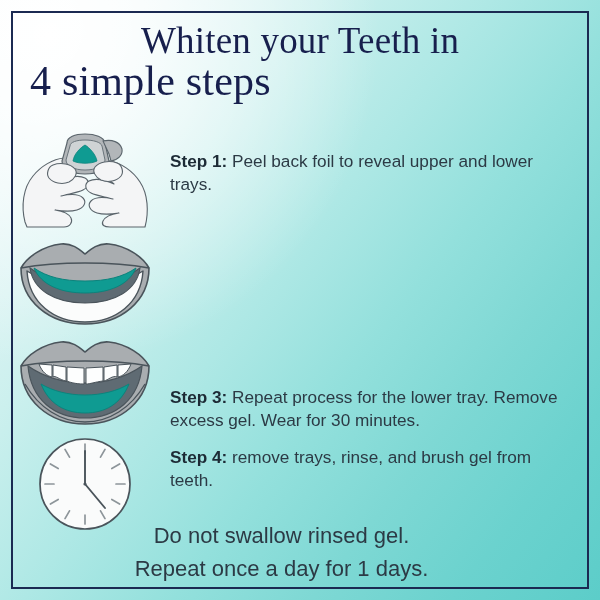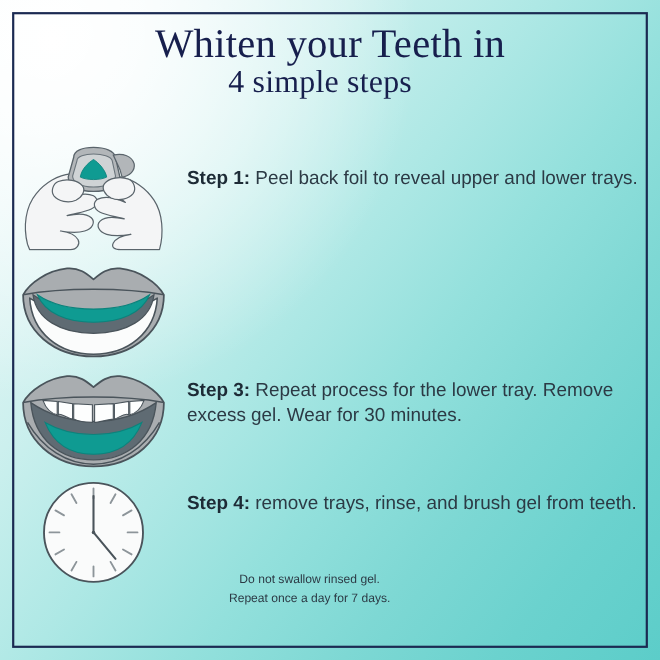--- a/index.html
+++ b/index.html
@@ -53,23 +53,23 @@
     color: #171f4d;
     line-height: 1.04;
   }
   .title-line {
     display: block;
     font-size: 37px;
     font-weight: 400;
     letter-spacing: 0.2px;
   }
   .title-line.line2 {
-    text-align: center;
+    text-align: left;
     padding-right: 18px;
-    font-size: 29px;
+    font-size: 42px;
   }
 
   
   #steps {
     position: absolute;
     left: 0;
     top: 131px;
     width: 600px;
   }
   .step-row {
@@ -79,57 +79,57 @@
   }
   .art-cell {
     width: 170px;
     flex: 0 0 170px;
     display: flex;
     align-items: center;
     justify-content: center;
   }
   .text-cell {
     flex: 1 1 auto;
-    padding-right: 5px;
+    padding-right: 28px;
     color: #2c3a45;
     font-size: 17.2px;
     line-height: 1.33;
   }
   .step-label {
     font-weight: bold;
     color: #1d2b36;
   }
   .step-body {
     font-weight: normal;
   }
 
   
   #row-1 { height: 98px; }
   #row-1 .text-cell { padding-top: 19px; }
   #row-2 { height: 103px; }
   #row-2 .text-cell { padding-top: 14px; }
-  #row-3 { height: 100px; }
+  #row-3 { height: 100px; align-items: flex-end; }
   #row-3 .text-cell { padding-top: 11px; }
   #row-4 { height: 103px; }
   #row-4 .text-cell { padding-top: 14px; }
 
   #row-1 .art-cell { height: 98px; }
   #row-2 .art-cell { height: 103px; }
   #row-3 .art-cell { height: 100px; }
   #row-4 .art-cell { height: 103px; }
 
   
   #footer {
     position: absolute;
     left: 0;
     top: 519px;
     width: 545px;
     text-align: center;
     color: #2c3a45;
-    font-size: 11px;
+    font-size: 22px;
     line-height: 1.5;
     padding-left: 18px;
     box-sizing: border-box;
   }
   #footer div { display: block; }
 
   svg { display: block; }
 </style>
 </head>
 <body>
@@ -265,16 +265,16 @@
       </div>
       <div class="text-cell">
         <span class="step-label">Step 4:</span><span class="step-body">  remove trays, rinse, and brush gel from teeth.</span>
       </div>
     </div>
 
   </div>
 
   <div id="footer">
     <div>Do not swallow rinsed gel.</div>
-    <div>Repeat once a day for 7 days.</div>
+    <div>Repeat once a day for 1 days.</div>
   </div>
 
 </div>
 
 </body></html>

